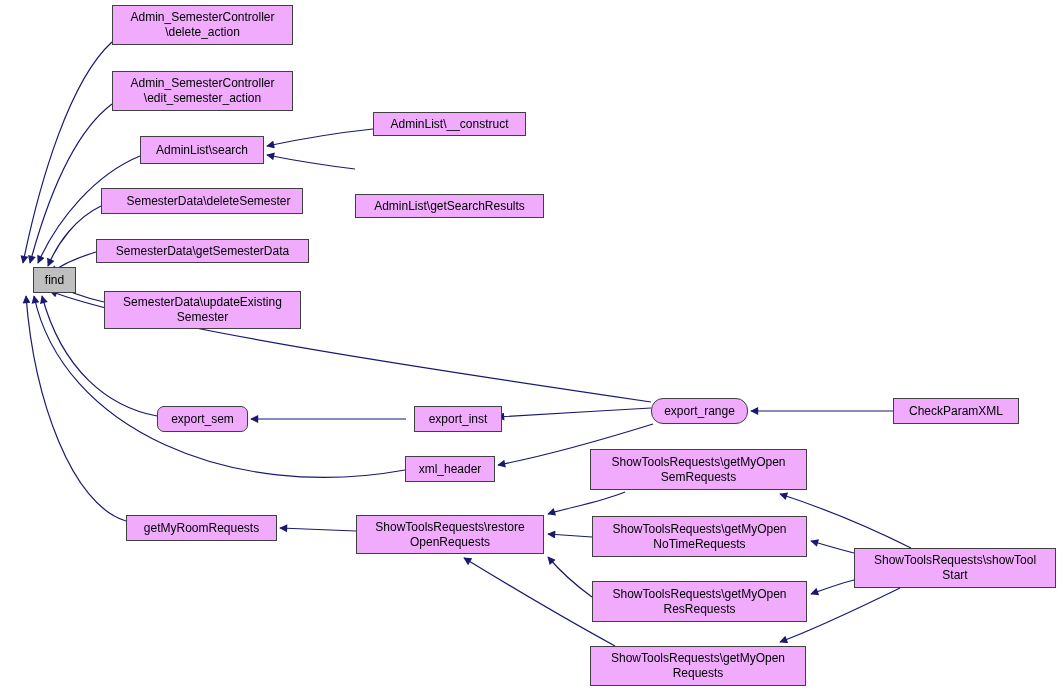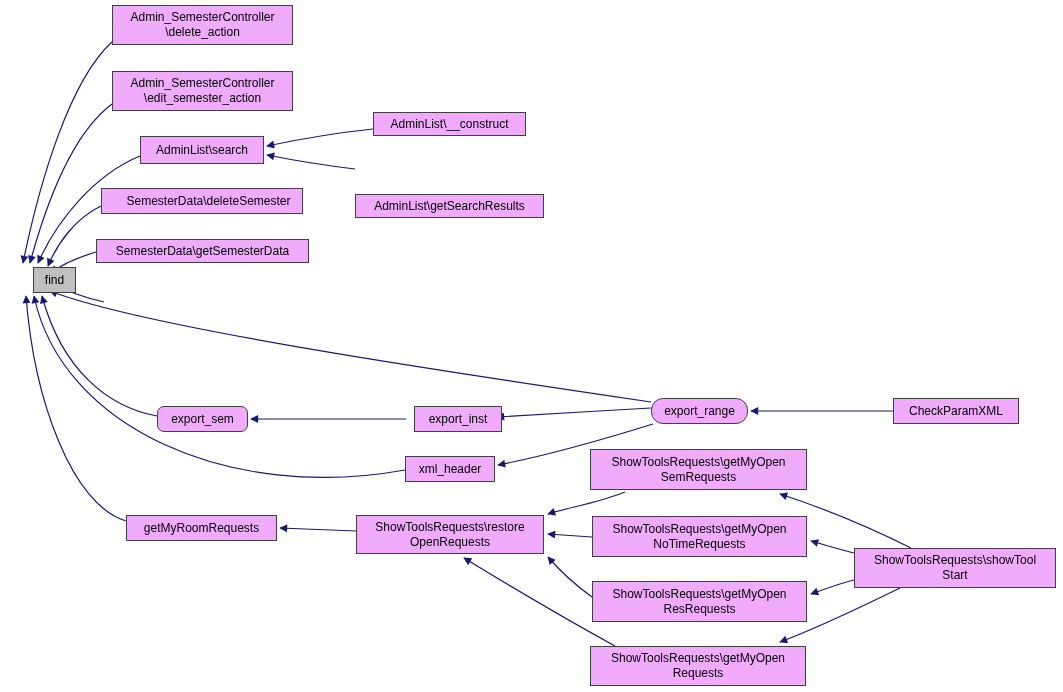--- a/index.html
+++ b/index.html
@@ -105,20 +105,24 @@
   </div>
 
   <div class="node" style="left:101px;top:188px;width:202px;height:26px;padding-left:13px;">
     <span>SemesterData\deleteSemester</span>
   </div>
 
   <div class="node" style="left:96px;top:239px;width:213px;height:24px;">
     <span>SemesterData\getSemesterData</span>
   </div>
 
+  <div class="node" style="left:104px;top:291px;width:197px;height:38px;">
+    <span>SemesterData\updateExisting</span>
+    <span>Semester</span>
+  </div>
 
   <div class="node" style="left:157px;top:406px;width:91px;height:26px;border-radius:7px;">
     <span>export_sem</span>
   </div>
 
   <div class="node" style="left:414px;top:406px;width:88px;height:26px;">
     <span>export_inst</span>
   </div>
 
   <div class="node" style="left:405px;top:456px;width:90px;height:26px;">

